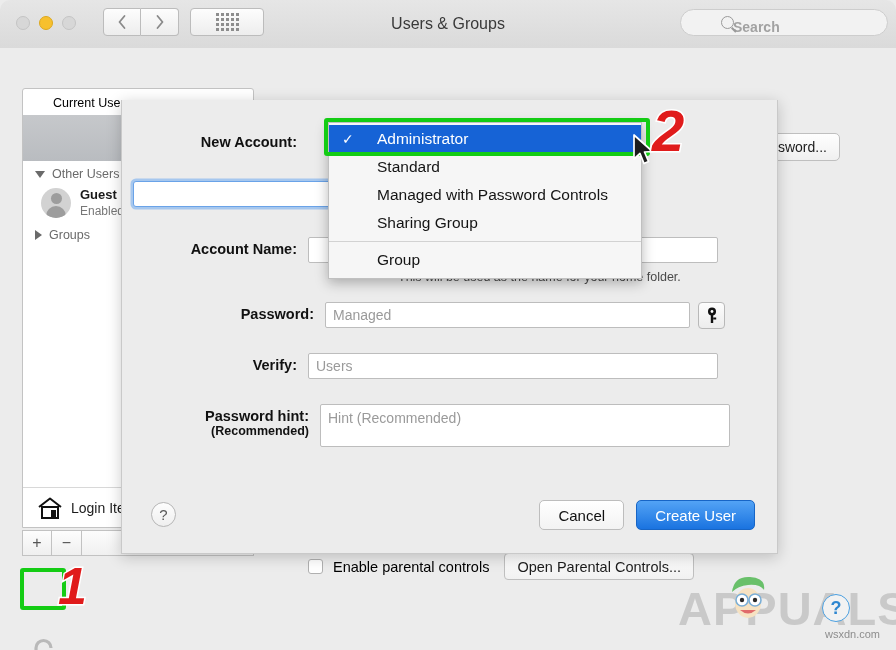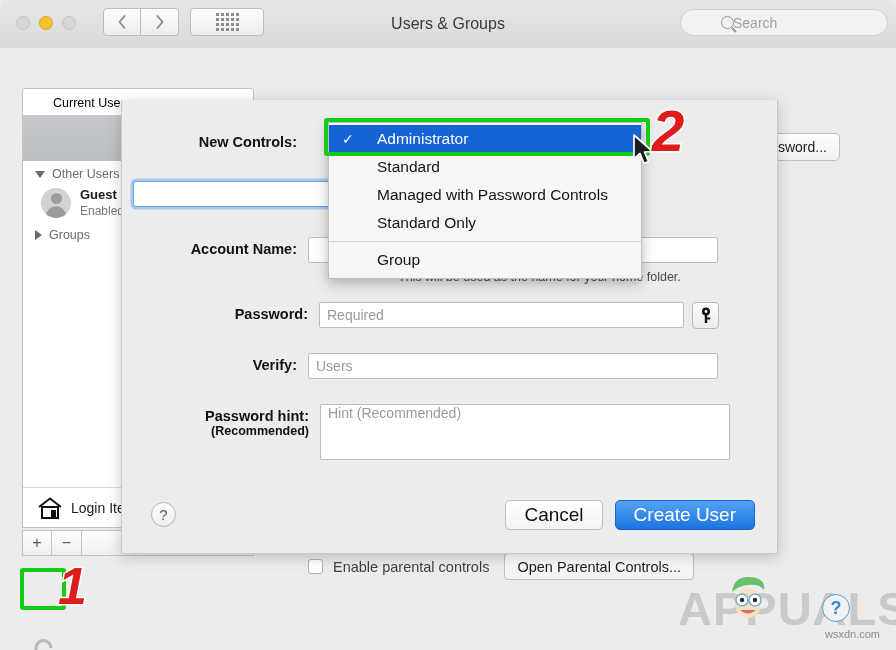--- a/index.html
+++ b/index.html
@@ -65,22 +65,23 @@
     display: flex; align-items: center; justify-content: center;
     font-size: 16px; color: #3a3a3a;
   }
 
   .searchbox {
     position: absolute; top: 9px; right: 8px;
     width: 208px; height: 27px;
     background: #f2f2f2;
     border: 1px solid #cdcdcd;
     border-radius: 14px;
-    display: flex; align-items: center;
+    display: flex; align-items: flex-end;
     padding-left: 52px;
+    font-weight: bold;
   }
   .search-ico {
     position: absolute; left: 40px; top: 6px;
     width: 13px; height: 13px;
     border: 1.6px solid #9a9a9a; border-radius: 50%;
   }
   .search-ico:after {
     content: ""; position: absolute;
     right: -4px; bottom: -3px;
     width: 6px; height: 1.6px; background: #9a9a9a;
@@ -191,21 +192,21 @@
   }
 
   .parental-row {
     position: absolute; left: 308px; top: 505px;
     display: flex; align-items: center; gap: 10px;
   }
   .chk {
     width: 15px; height: 15px; background: #fff;
     border: 1px solid #b0b0b0; border-radius: 3px;
   }
-  .parental-lbl { font-size: 14.5px; color: #404040; }
+  .parental-lbl { font-size: 14.5px; color: #000000; }
   .opc-btn {
     height: 27px; padding: 0 12px; margin-left: 5px;
     background: linear-gradient(to bottom,#fefefe,#f1f1f1);
     border: 1px solid #bfbfbf; border-radius: 4px;
     display: flex; align-items: center;
     font-size: 14.5px; color: #1c1c1c;
   }
 
   
   .lock-row {
@@ -237,42 +238,42 @@
   .tf {
     background: #fff; border: 1px solid #bdbdbd; border-radius: 2px;
     height: 26px; font-size: 14px; color: #9a9a9a;
     display: flex; align-items: center; padding: 0 7px;
   }
   .tf.focused {
     border: 1px solid #6aa3e8;
     box-shadow: 0 0 0 2.5px rgba(110,170,240,0.55);
     border-radius: 3px;
   }
-  .tf.area { height: 56px; align-items: flex-start; }
+  .tf.area { height: 43px; align-items: flex-start; padding-top: 5px; }
   .helper {
     font-size: 12.5px; color: #4a4a4a;
   }
   .keybtn {
     width: 27px; height: 27px; margin-left: 8px;
     background: linear-gradient(to bottom,#fdfdfd,#ececec);
     border: 1px solid #b8b8b8; border-radius: 4px;
     display: flex; align-items: center; justify-content: center;
     flex: none;
   }
   .help-circ {
     position: absolute; left: 29px; top: 402px;
     width: 25px; height: 25px; border-radius: 50%;
     border: 1px solid #b6b6b6;
     background: linear-gradient(to bottom,#fdfdfd,#efefef);
     display: flex; align-items: center; justify-content: center;
     font-size: 15px; color: #5a5a5a;
   }
   .btn {
     height: 30px; padding: 4px 18px;
-    border-radius: 5px; font-size: 19px;
+    border-radius: 5px; font-size: 15px;
     display: flex; align-items: center; justify-content: center; text-align: right;
   }
   .btn.cancel {
     background: linear-gradient(to bottom,#ffffff,#f3f3f3);
     border: 1px solid #bdbdbd; color: #111;
   }
   .btn.primary {
     background: linear-gradient(to bottom,#53a3f5,#1a73e0);
     border: 1px solid #1765c6; color: #fff;
   }
@@ -493,38 +494,38 @@
           <path d="M20 40 Q28 47 36 40 Z" fill="#e06a6a"></path>
         </svg>
       </span>
       <span class="wm-q">?</span>
       <span class="wm-src">wsxdn.com</span>
     </div>
 
     <div class="sheet">
 
       <div class="frow" style="left:0; top:30px;">
-        <span class="flabel">New Controls:</span>
+        <span class="flabel">New Account:</span>
         <span class="fctl" style="width:314px;"></span>
       </div>
 
       <div class="frow" style="left:0; top:81px;">
         <span class="fctl tf focused" style="width:410px;" placeholder=""></span>
       </div>
 
       <div class="frow" style="left:0; top:137px;">
         <span class="flabel">Account Name:</span>
         <span class="fctl tf" style="width:410px;" placeholder=""></span>
       </div>
 
       <div class="helper" style="position:absolute; left:276px; top:170px;">This will be used as the name for your home folder.</div>
 
-      <div class="frow" style="left:11px; top:202px;">
+      <div class="frow" style="left:17px; top:202px;">
         <span class="flabel">Password:</span>
-        <span class="fctl tf" style="width:365px;">Required</span>
+        <span class="fctl tf" style="width:365px;">Managed</span>
         <span class="keybtn">
           <svg width="14" height="17" viewBox="0 0 14 17">
             <circle cx="7" cy="4.5" r="4" fill="#111"></circle>
             <circle cx="7" cy="4.5" r="1.4" fill="#fff"></circle>
             <rect x="5.8" y="7.5" width="2.4" height="8.5" fill="#111"></rect>
             <rect x="8.2" y="10.5" width="3" height="2" fill="#111"></rect>
           </svg>
         </span>
       </div>
 
@@ -553,21 +554,21 @@
         <span class="chk-mark">✓</span>
         <span class="mtext">Administrator</span>
       </div>
       <div class="mi">
         <span class="mtext">Standard</span>
       </div>
       <div class="mi">
         <span class="mtext">Managed with Password Controls</span>
       </div>
       <div class="mi">
-        <span class="mtext">Standard Only</span>
+        <span class="mtext">Sharing Group</span>
       </div>
       <div class="msep"></div>
       <div class="mi">
         <span class="mtext">Group</span>
       </div>
     </div>
 
     <div class="green-box"></div>
     <div class="green-box plus"></div>
 

